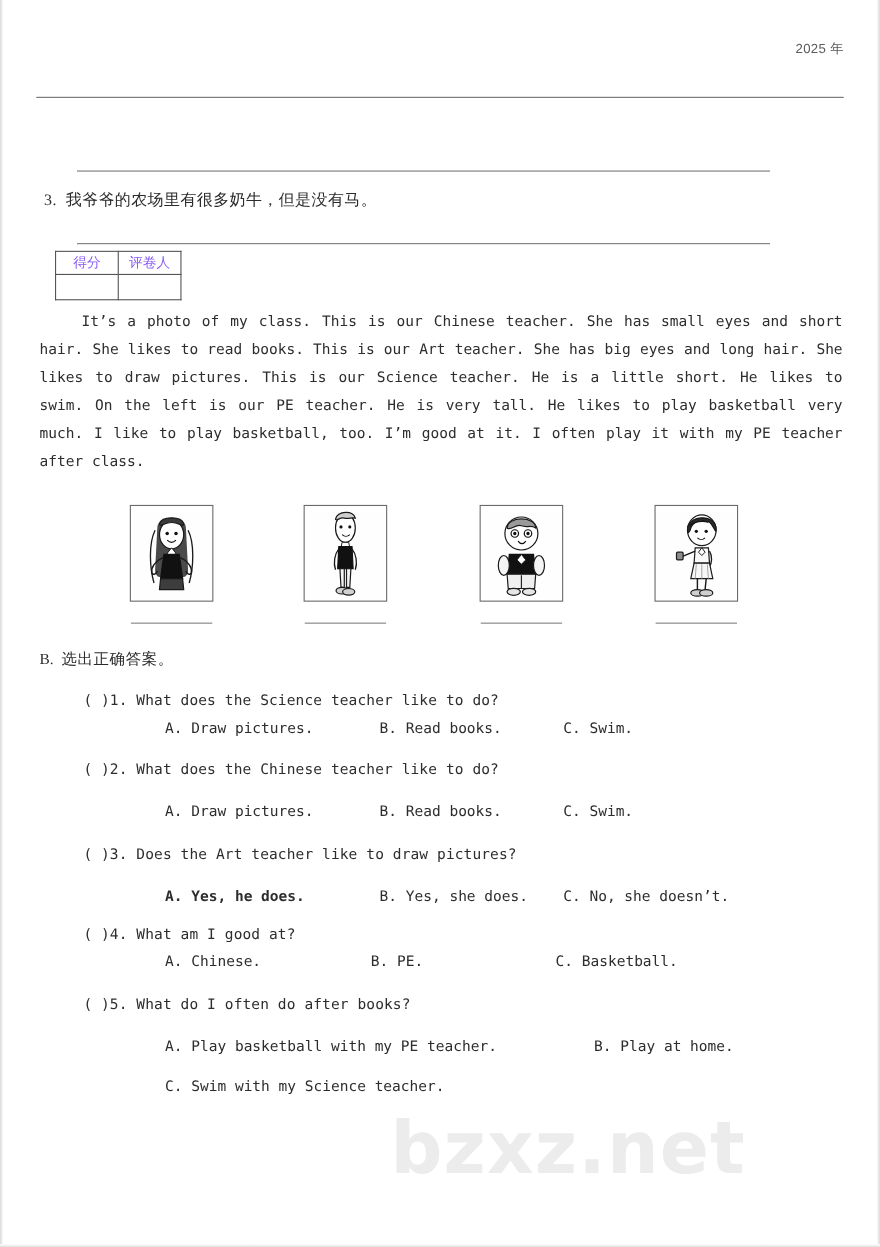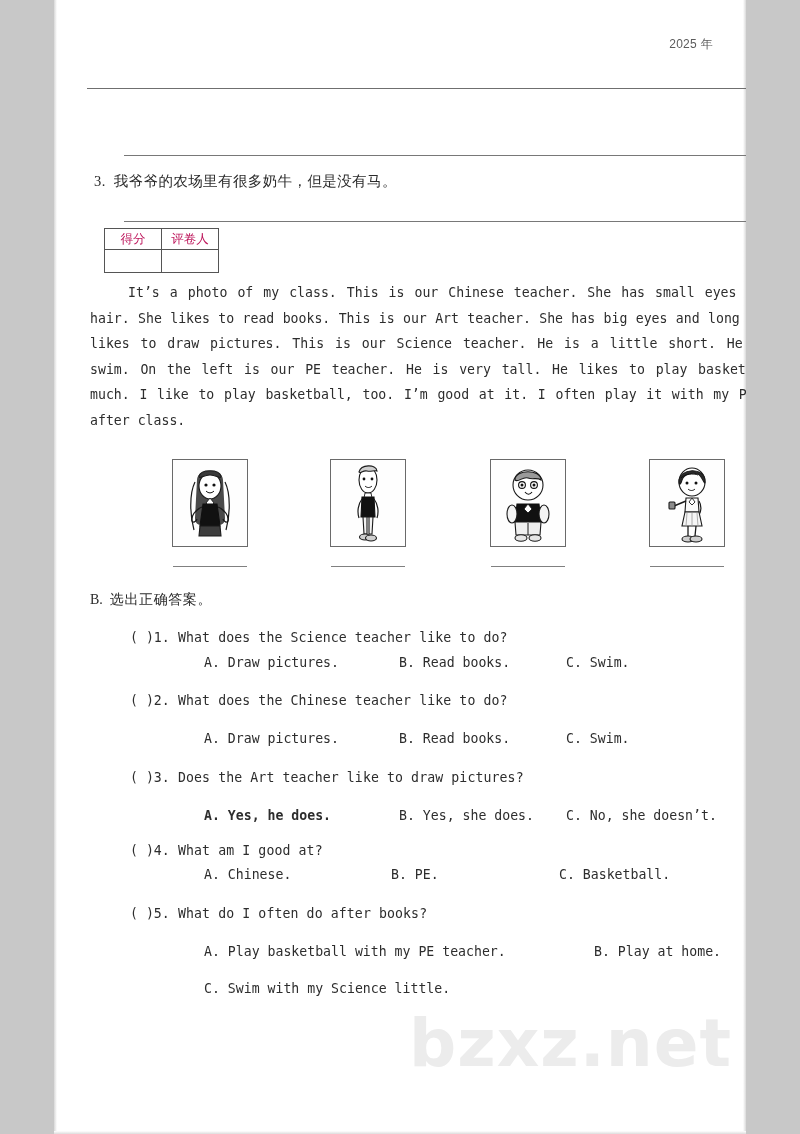--- a/index.html
+++ b/index.html
@@ -5,21 +5,21 @@
   html, body {
     margin: 0;
     padding: 0;
     background: #c8c8c8;
   }
   body {
     font-family: "Liberation Serif", serif;
   }
   .page {
     position: relative;
-    width: 692px;
+    width: 800px;
     height: 1134px;
     margin: 0 auto;
     background: #ffffff;
     overflow: hidden;
     box-sizing: border-box;
   }
   .page-edge-left {
     position: absolute;
     left: 0; top: 0;
     width: 3px; height: 1134px;
@@ -84,21 +84,21 @@
     border-collapse: collapse;
   }
   .score-table td {
     border: 1px solid #555555;
     width: 52px;
     height: 20px;
     text-align: center;
     vertical-align: middle;
     font-family: "DejaVu Serif", "Liberation Serif", serif;
     font-size: 12.5px;
-    color: #be185d;
+    color: #8b5cf6;
     padding: 0 2px;
   }
   .score-table td.empty { height: 22px; }
 
   .section-title {
     position: absolute;
     left: 167px;
     top: 231px;
     font-family: "DejaVu Sans", "Liberation Sans", sans-serif;
     font-size: 13.5px;
@@ -379,20 +379,20 @@
     </div>
 
     <div class="q-line" style="left:76px; top:906px;">
       <span class="q-paren">(      )</span><span>5.</span>&nbsp;<span>What do I often do after books?</span>
     </div>
     <div class="opt-line" style="left:0; top:944px; width:800px;">
       <span class="opt" style="left:150px;"><span>A.</span>&nbsp;<span>Play basketball with my PE teacher.</span></span>
       <span class="opt" style="left:540px;"><span>B.</span>&nbsp;<span>Play at home.</span></span>
     </div>
     <div class="opt-line" style="left:0; top:981px; width:800px;">
-      <span class="opt" style="left:150px;"><span>C.</span>&nbsp;<span>Swim with my Science little.</span></span>
+      <span class="opt" style="left:150px;"><span>C.</span>&nbsp;<span>Swim with my Science teacher.</span></span>
     </div>
 
   </div>
 
   <div class="watermark">bzxz.net</div>
 
 </div>
 
 </body></html>

